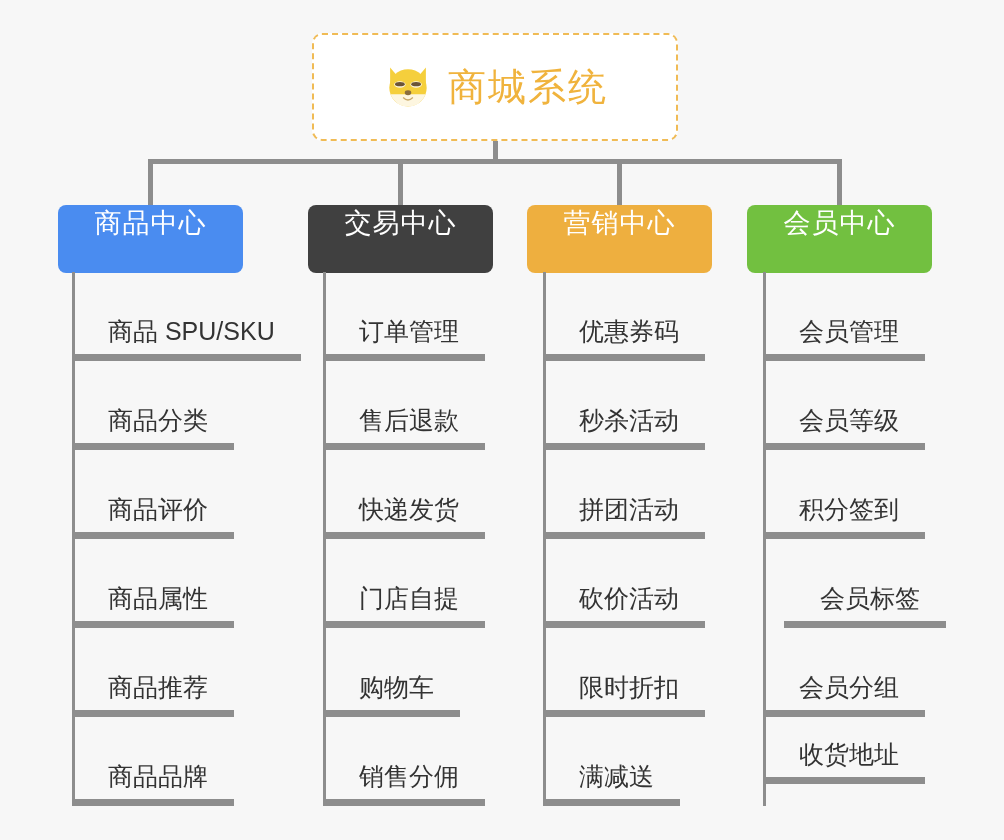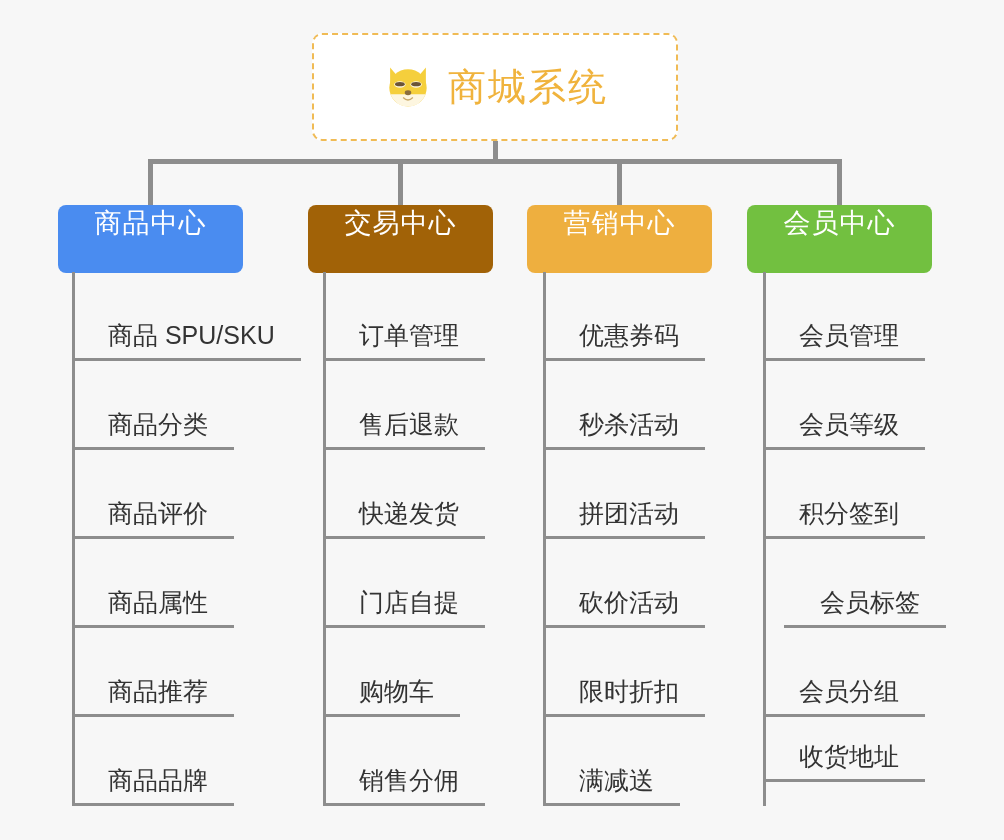--- a/index.html
+++ b/index.html
@@ -90,21 +90,21 @@
   }
   .leaf-item {
     position: absolute;
     left: 0;
     height: 89px;
     display: flex;
     align-items: flex-end;
   }
   .leaf-inner {
     display: inline-block;
-    border-bottom: 3px solid #a3a3a3;
+    border-bottom: 7px solid #a3a3a3;
     padding: 0 26px 8px 36px;
     font-size: 25px;
     color: #333333;
     white-space: nowrap;
     line-height: 1.2;
   }
 </style>
 </head>
 <body>
 
@@ -133,21 +133,21 @@
   <div class="line h-line" style="left: 148px; top: 159px; width: 694px; height: 5px; background: rgb(141, 141, 141);"></div>
 
   <div class="line v-line" style="left: 148px; top: 159px; width: 5px; height: 46px; background: rgb(141, 141, 141);"></div>
   <div class="line v-line" style="left: 398px; top: 159px; width: 5px; height: 46px; background: rgb(141, 141, 141);"></div>
   <div class="line v-line" style="left: 617px; top: 159px; width: 5px; height: 46px; background: rgb(141, 141, 141);"></div>
   <div class="line v-line" style="left: 837px; top: 159px; width: 5px; height: 46px; background: rgb(141, 141, 141);"></div>
 
   <div class="cat-box" style="left: 58px; top: 205px; width: 185px; background: rgb(74, 140, 240);">
     <span>商品中心</span>
   </div>
-  <div class="cat-box" style="left: 308px; top: 205px; width: 185px; background: #a16207;">
+  <div class="cat-box" style="left: 308px; top: 205px; width: 185px; background: #404040;">
     <span>交易中心</span>
   </div>
   <div class="cat-box" style="left: 527px; top: 205px; width: 185px; background: rgb(238, 175, 63);">
     <span>营销中心</span>
   </div>
   <div class="cat-box" style="left: 747px; top: 205px; width: 185px; background: rgb(114, 192, 64);">
     <span>会员中心</span>
   </div>
 
   <div class="leaf-column" style="left:72px;">

